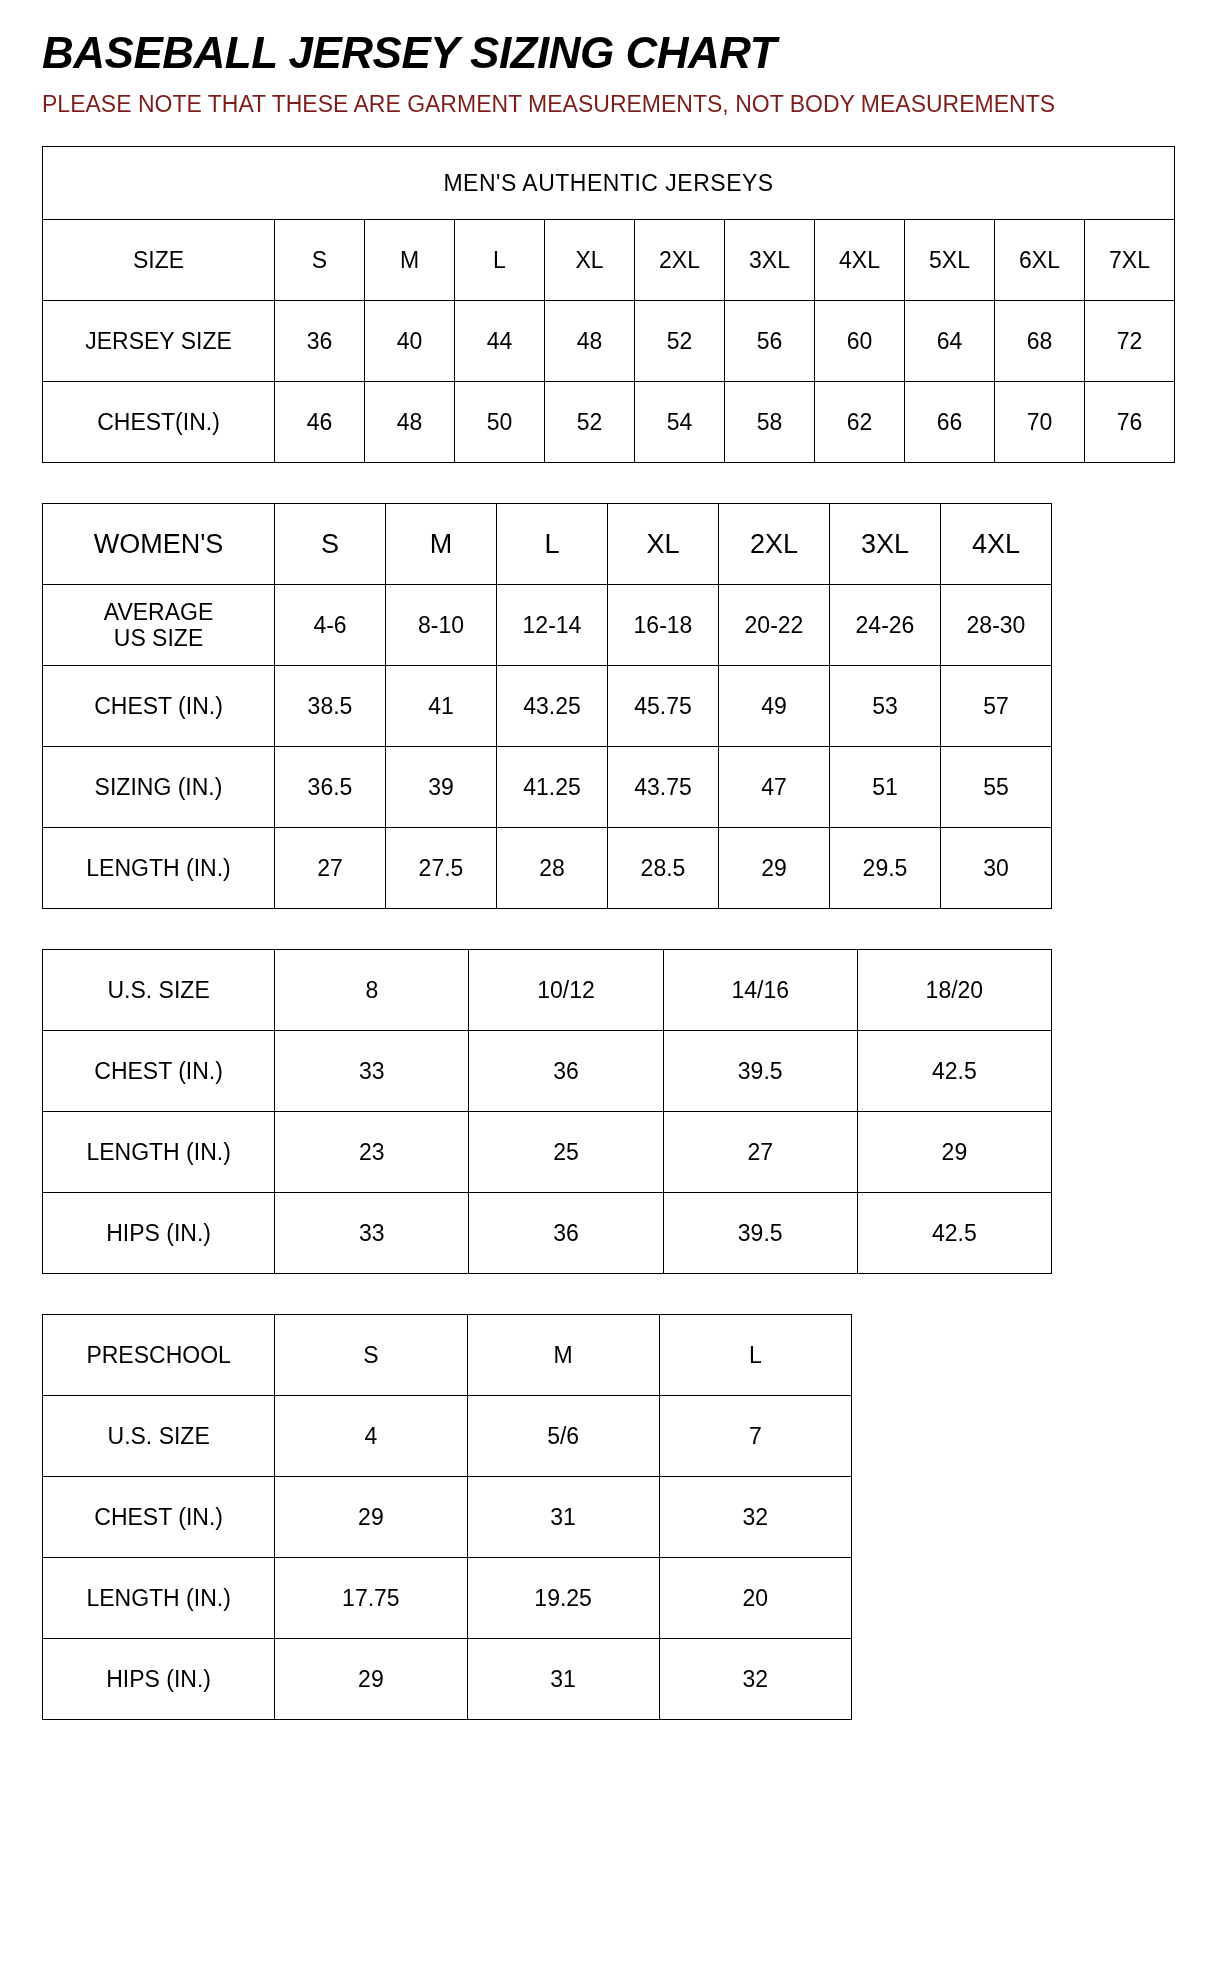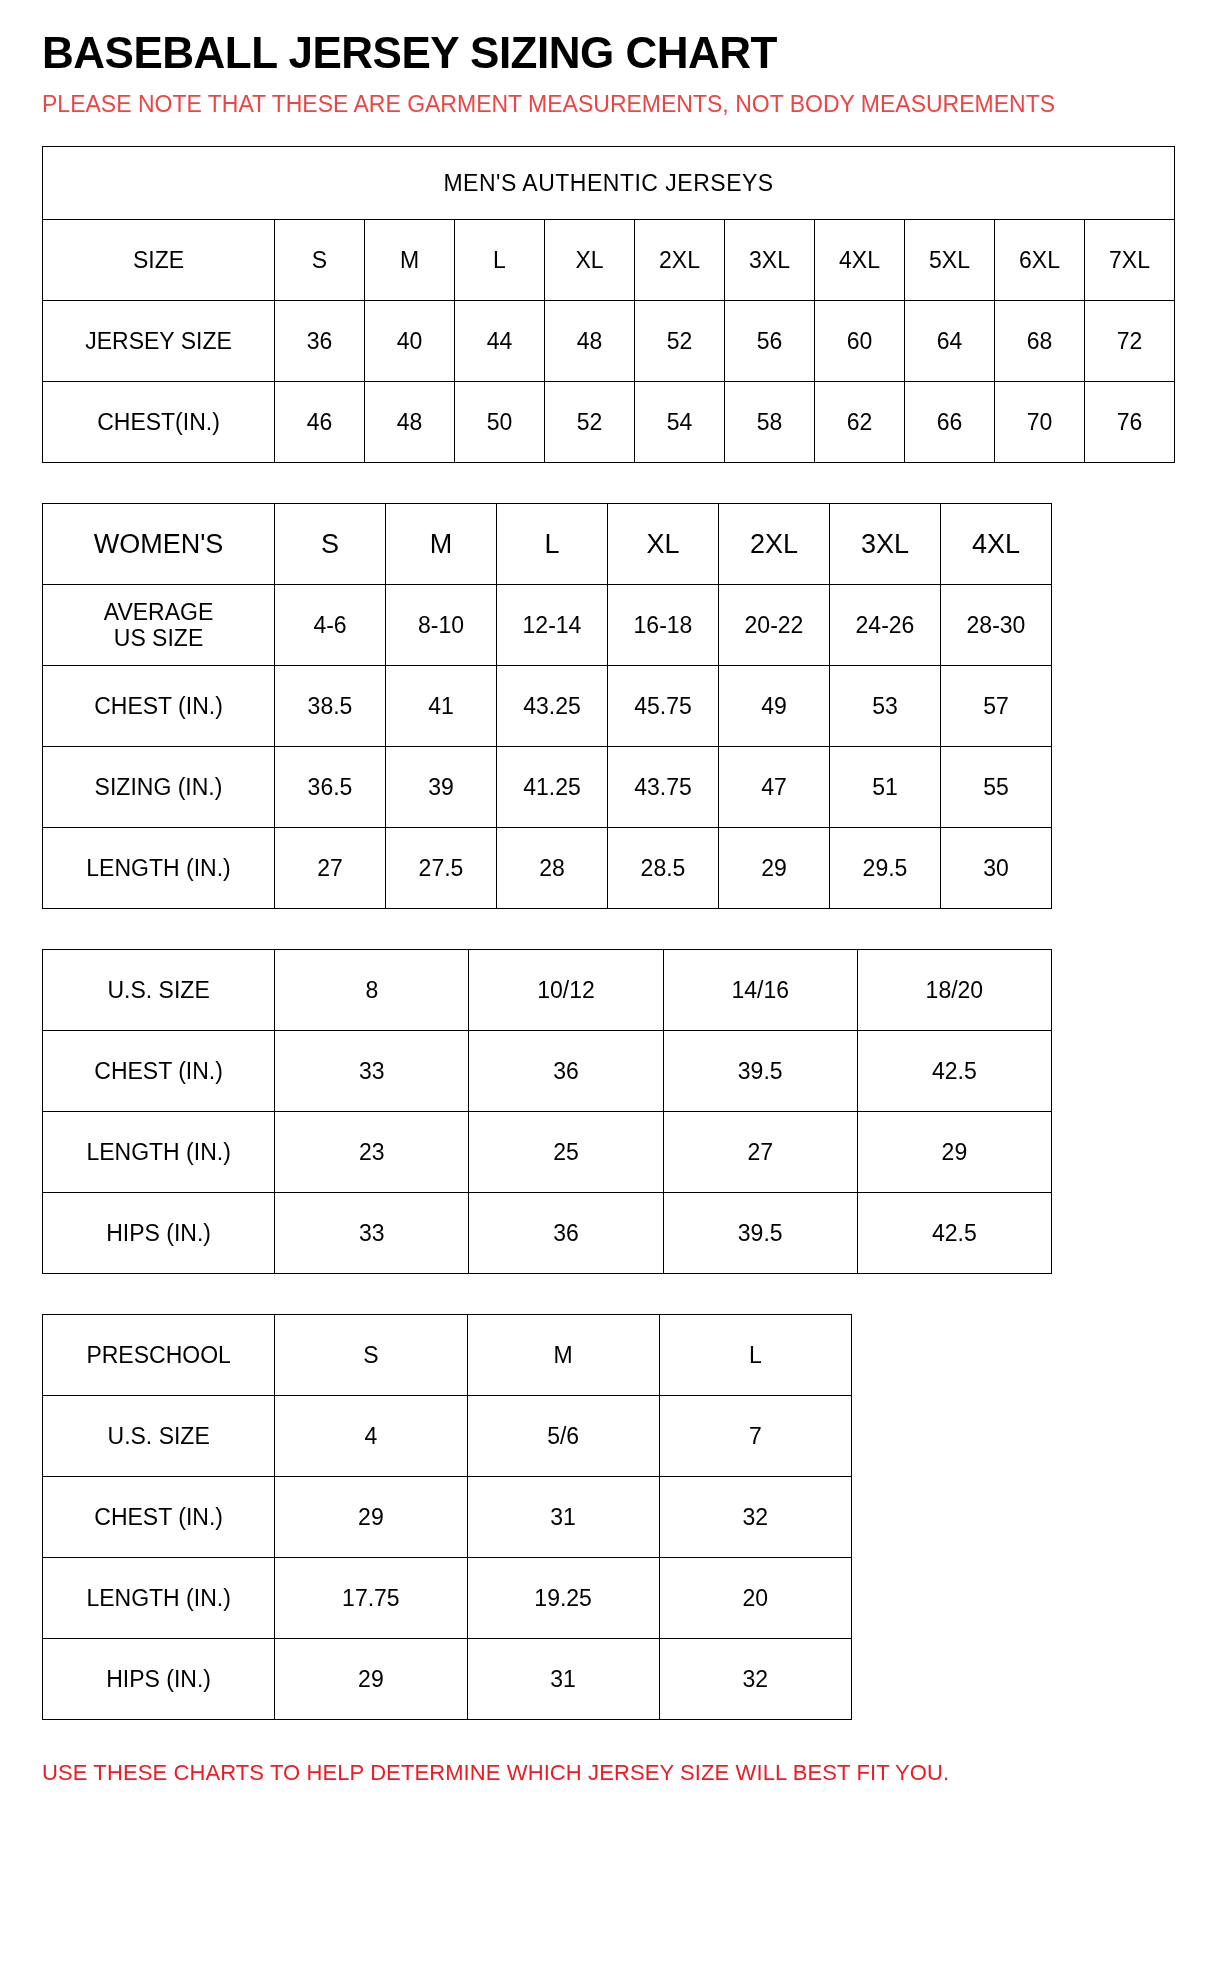--- a/index.html
+++ b/index.html
@@ -21,23 +21,24 @@
     box-sizing: border-box;
     padding: 30px 42px 0 42px;
   }
   .title {
     font-size: 44px;
     font-weight: bold;
     letter-spacing: -0.5px;
     line-height: 1.05;
     margin: 0 0 14px 0;
     color: #000000;
+    font-style: italic;
   }
   .note {
-    color: #ef4444;
+    color: #7f1d1d;
     font-size: 23px;
     line-height: 1.3;
     margin: 0 0 26px 0;
     max-width: 1110px;
   }
   table.chart {
     border-collapse: collapse;
     table-layout: fixed;
     margin-bottom: 40px;
   }
@@ -311,15 +312,14 @@
       </tr>
       <tr>
         <td class="rowlabel">HIPS (IN.)</td>
         <td>29</td>
         <td>31</td>
         <td>32</td>
       </tr>
     </tbody>
   </table>
 
-  <div class="footer">USE THESE CHARTS TO HELP DETERMINE WHICH JERSEY SIZE WILL BEST FIT YOU.</div>
 
 </div>
 
 </body></html>

